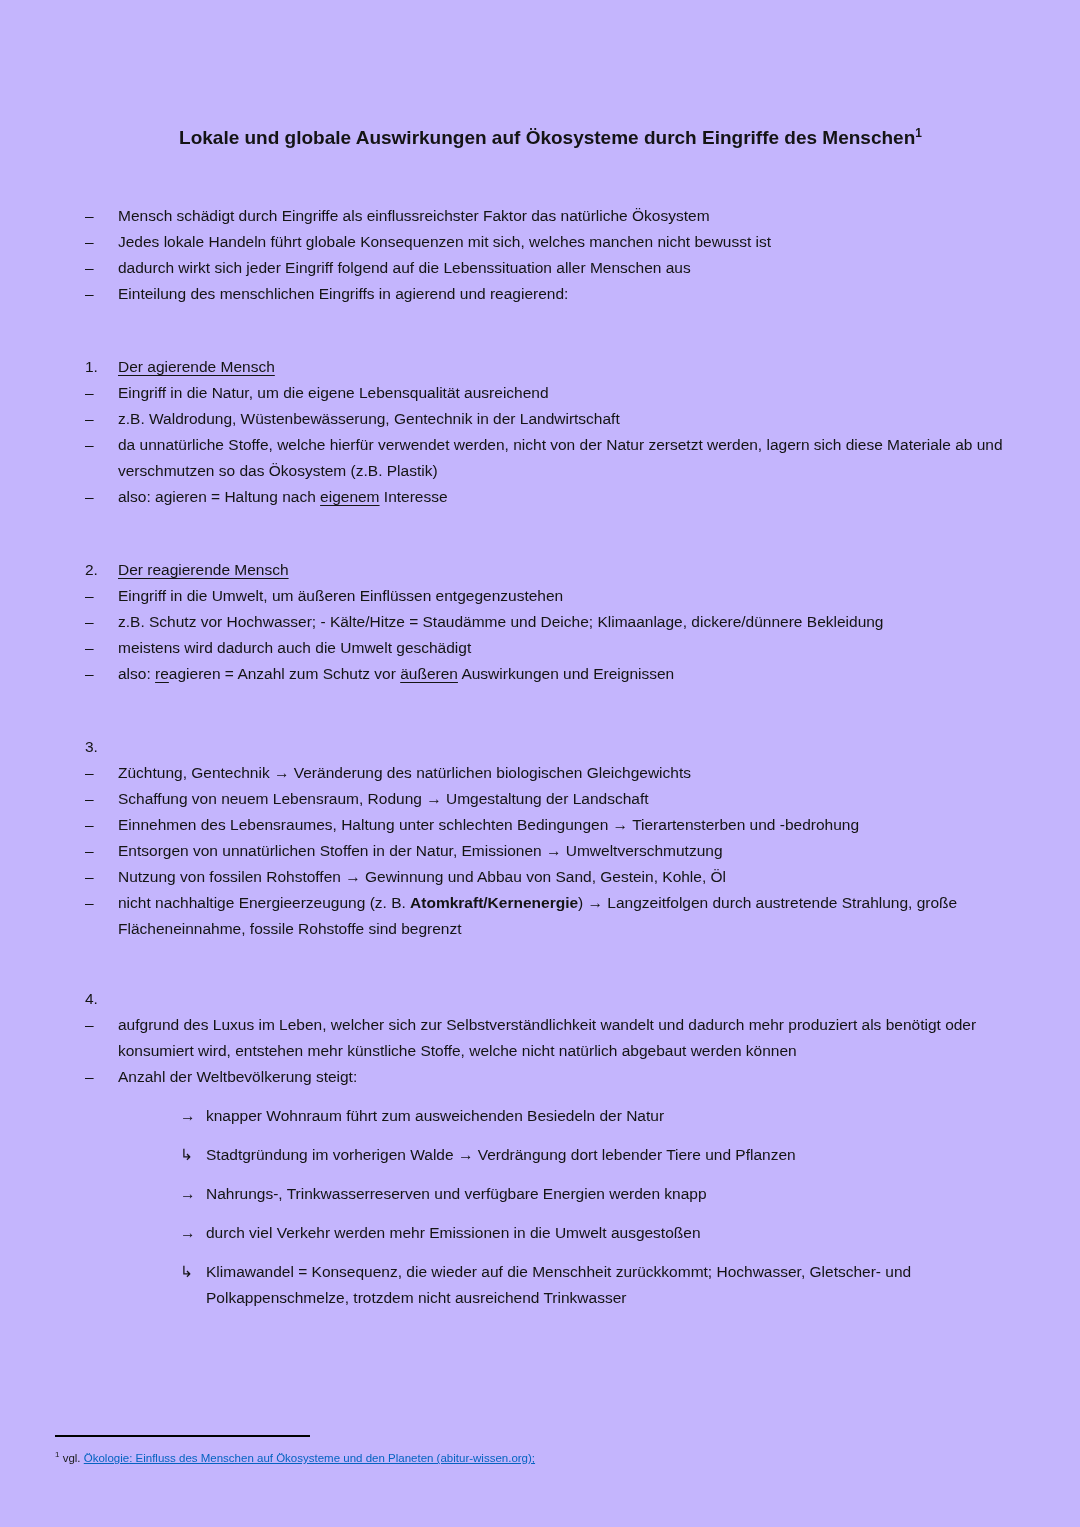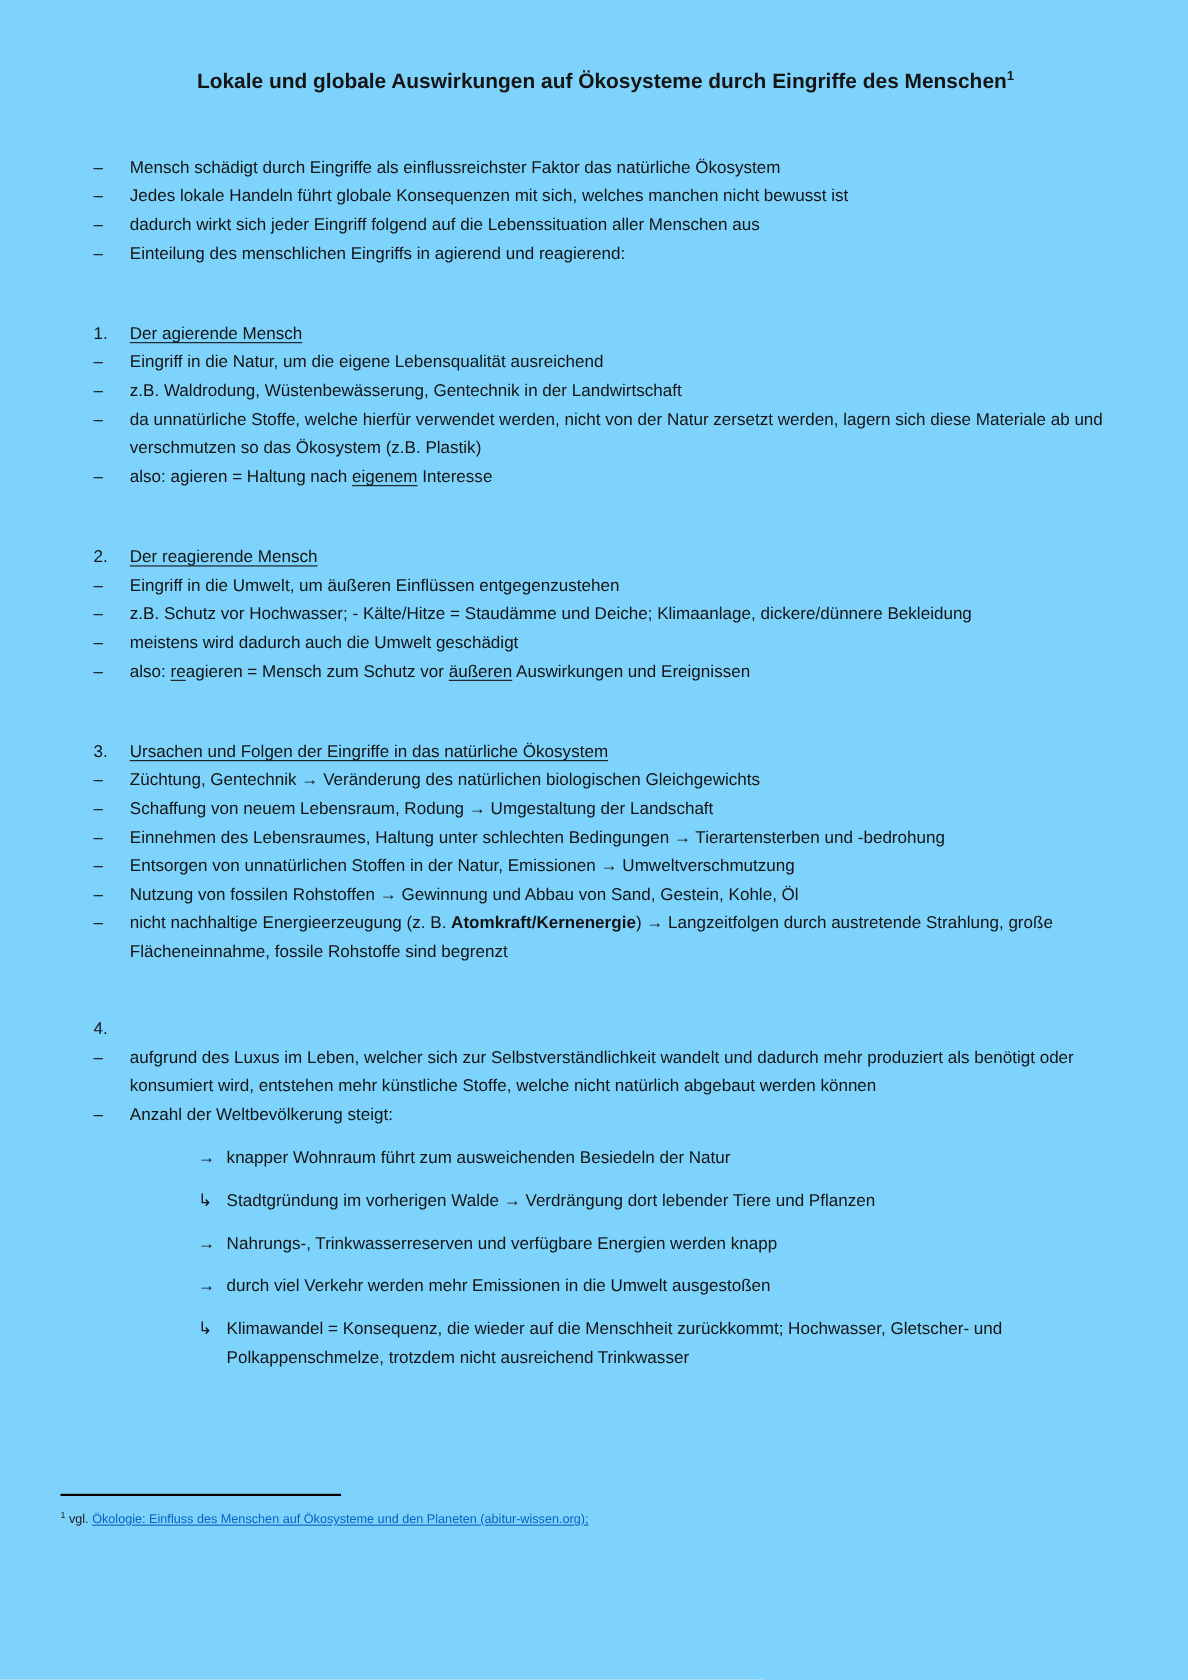--- a/index.html
+++ b/index.html
@@ -2,23 +2,23 @@
 <html><head>
 <meta charset="utf-8">
 <style>
   * { margin:0; padding:0; box-sizing:border-box; }
   html,body { background:#e8e8e8; }
   body { font-family:"Liberation Sans", sans-serif; color:#141414; }
   .page {
     position:relative;
     width:1080px; height:1527px;
     margin:0 auto;
-    background:#7dd3fc;
+    background:#c4b5fd;
     overflow:hidden;
-    padding:56px 64px 0 85px;
+    padding:120px 64px 0 85px;
   }
   .title {
     font-size:19px; font-weight:700;
     line-height:26px;
     text-align:center;
     margin-bottom:52px;
   }
   .title sup { font-size:12px; font-weight:700; }
   .li {
     display:flex;
@@ -36,21 +36,21 @@
   .arrows { padding-left:95px; margin-top:1px; }
   .arrow-line {
     display:flex;
     font-size:15.5px;
     line-height:26px;
     margin-top:13px;
   }
   .arrow-line .amk { flex:0 0 26px; }
   .footnote {
     position:absolute;
-    left:55px; top:1358px;
+    left:55px; top:1435px;
     width:920px;
     font-size:11.5px;
     line-height:17px;
     color:#1a1a1a;
   }
   .fn-rule {
     width:255px;
     border-top:2px solid #000;
     margin-bottom:9px;
   }
@@ -123,28 +123,27 @@
     <div class="li">
       <span class="mk">–</span>
       <span class="tx">z.B. Schutz vor Hochwasser; - Kälte/Hitze = Staudämme und Deiche; Klimaanlage, dickere/dünnere Bekleidung</span>
     </div>
     <div class="li">
       <span class="mk">–</span>
       <span class="tx">meistens wird dadurch auch die Umwelt geschädigt</span>
     </div>
     <div class="li">
       <span class="mk">–</span>
-      <span class="tx"><span>also: </span><span class="u">re</span><span>agieren = Mensch zum Schutz vor </span><span class="u">äußeren</span><span> Auswirkungen und Ereignissen</span></span>
+      <span class="tx"><span>also: </span><span class="u">re</span><span>agieren = Anzahl zum Schutz vor </span><span class="u">äußeren</span><span> Auswirkungen und Ereignissen</span></span>
     </div>
   </section>
 
   <section class="section s3">
     <div class="sec-head">
       <span class="mk num">3.</span>
-      <span class="head">Ursachen und Folgen der Eingriffe in das natürliche Ökosystem</span>
     </div>
     <div class="li">
       <span class="mk">–</span>
       <span class="tx">Züchtung, Gentechnik → Veränderung des natürlichen biologischen Gleichgewichts</span>
     </div>
     <div class="li">
       <span class="mk">–</span>
       <span class="tx">Schaffung von neuem Lebensraum, Rodung → Umgestaltung der Landschaft</span>
     </div>
     <div class="li">

